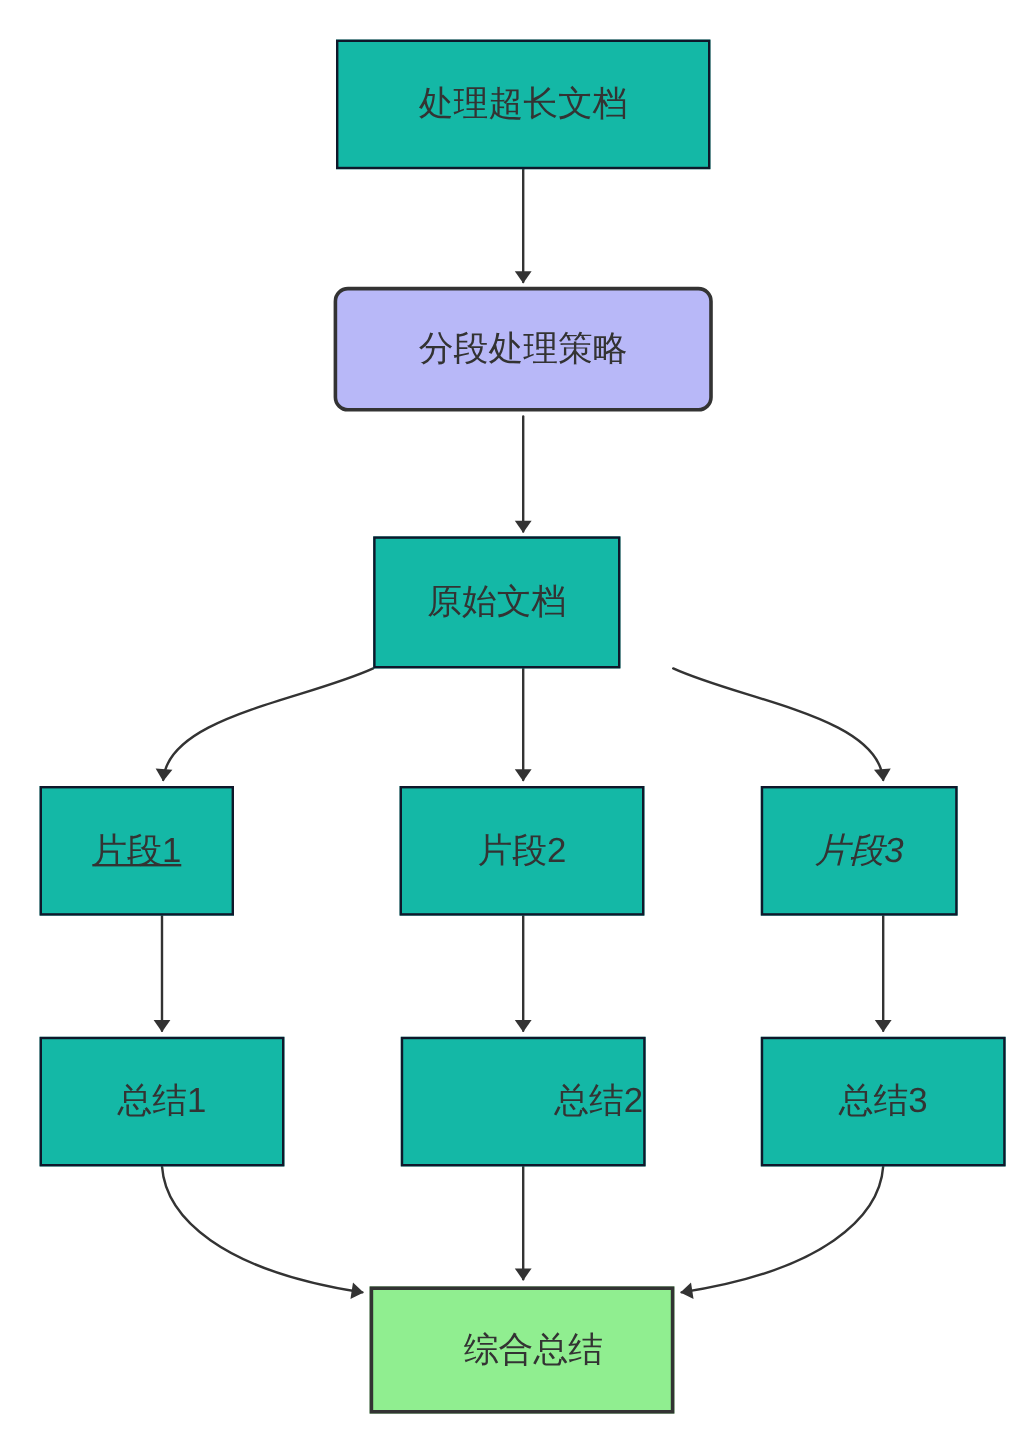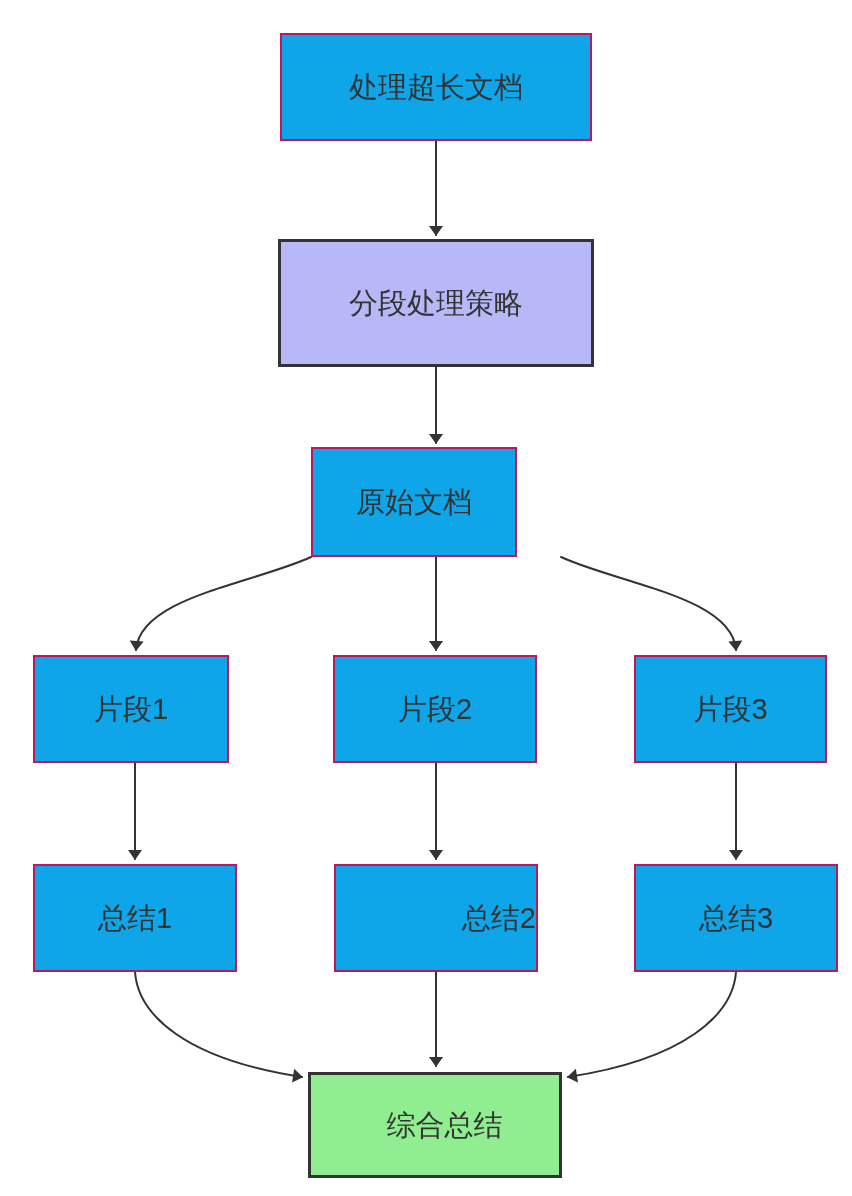--- a/index.html
+++ b/index.html
@@ -28,43 +28,43 @@
     stroke-width: 2px;
     stroke-linecap: round;
   }
   .node {
     position: absolute;
     box-sizing: border-box;
     display: flex;
     align-items: center;
     justify-content: center;
     text-align: center;
-    background: #0ea5e9;
-    border: 2px solid #be185d;
+    background: #14b8a6;
+    border: 2px solid #0f172a;
     color: #333333;
     font-size: 29px;
     line-height: 1.2;
     white-space: nowrap;
   }
   .node--strategy {
     background: #b8b8f8;
     border: 3.5px solid #333333;
   }
   .node--result {
     background: #90ee90;
     border: 3.5px solid #333333;
     padding-left: 19px;
   }
   
   .pos-a  { left: 280px; top: 33px;   width: 312px; height: 108px; }
-  .pos-b  { left: 278px; top: 239px;  width: 316px; height: 128px; }
+  .pos-b  { left: 278px; top: 239px;  width: 316px; height: 104px; border-radius: 12px; }
   .pos-c  { left: 311px; top: 447px;  width: 206px; height: 110px; }
-  .pos-d1 { left: 33px;  top: 655px;  width: 196px; height: 108px; }
+  .pos-d1 { left: 33px;  top: 655px;  width: 162px; height: 108px; text-decoration: underline; }
   .pos-d2 { left: 333px; top: 655px;  width: 204px; height: 108px; }
-  .pos-d3 { left: 634px; top: 655px;  width: 193px; height: 108px; }
+  .pos-d3 { left: 634px; top: 655px;  width: 164px; height: 108px; font-style: italic; }
   .pos-e1 { left: 33px;  top: 864px;  width: 204px; height: 108px; }
   .pos-e2 { left: 334px; top: 864px;  width: 204px; height: 108px; justify-content: flex-end; }
   .pos-e3 { left: 634px; top: 864px;  width: 204px; height: 108px; }
   .pos-f  { left: 308px; top: 1072px; width: 254px; height: 106px; }
 </style>
 </head>
 <body>
 
 <div class="canvas">
 

